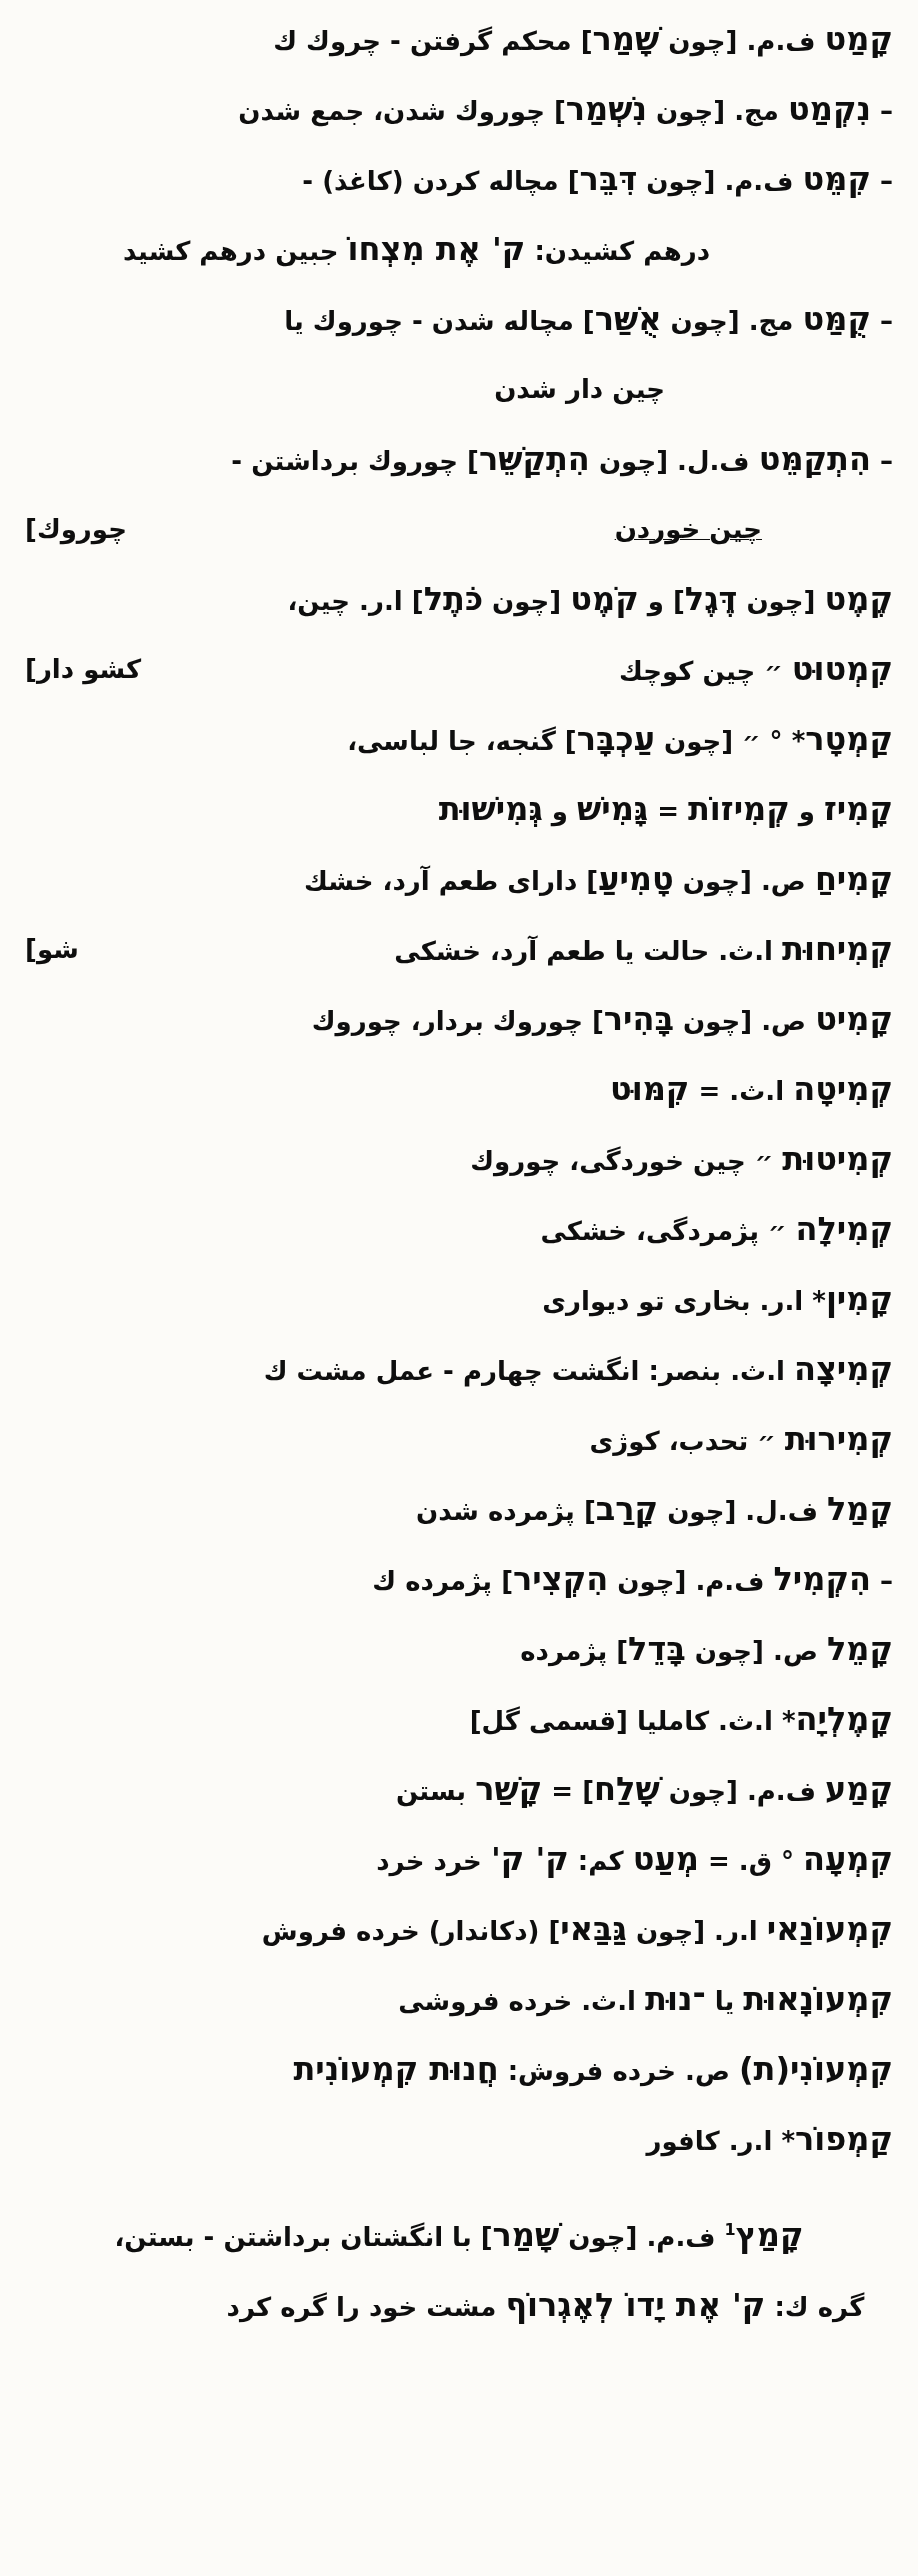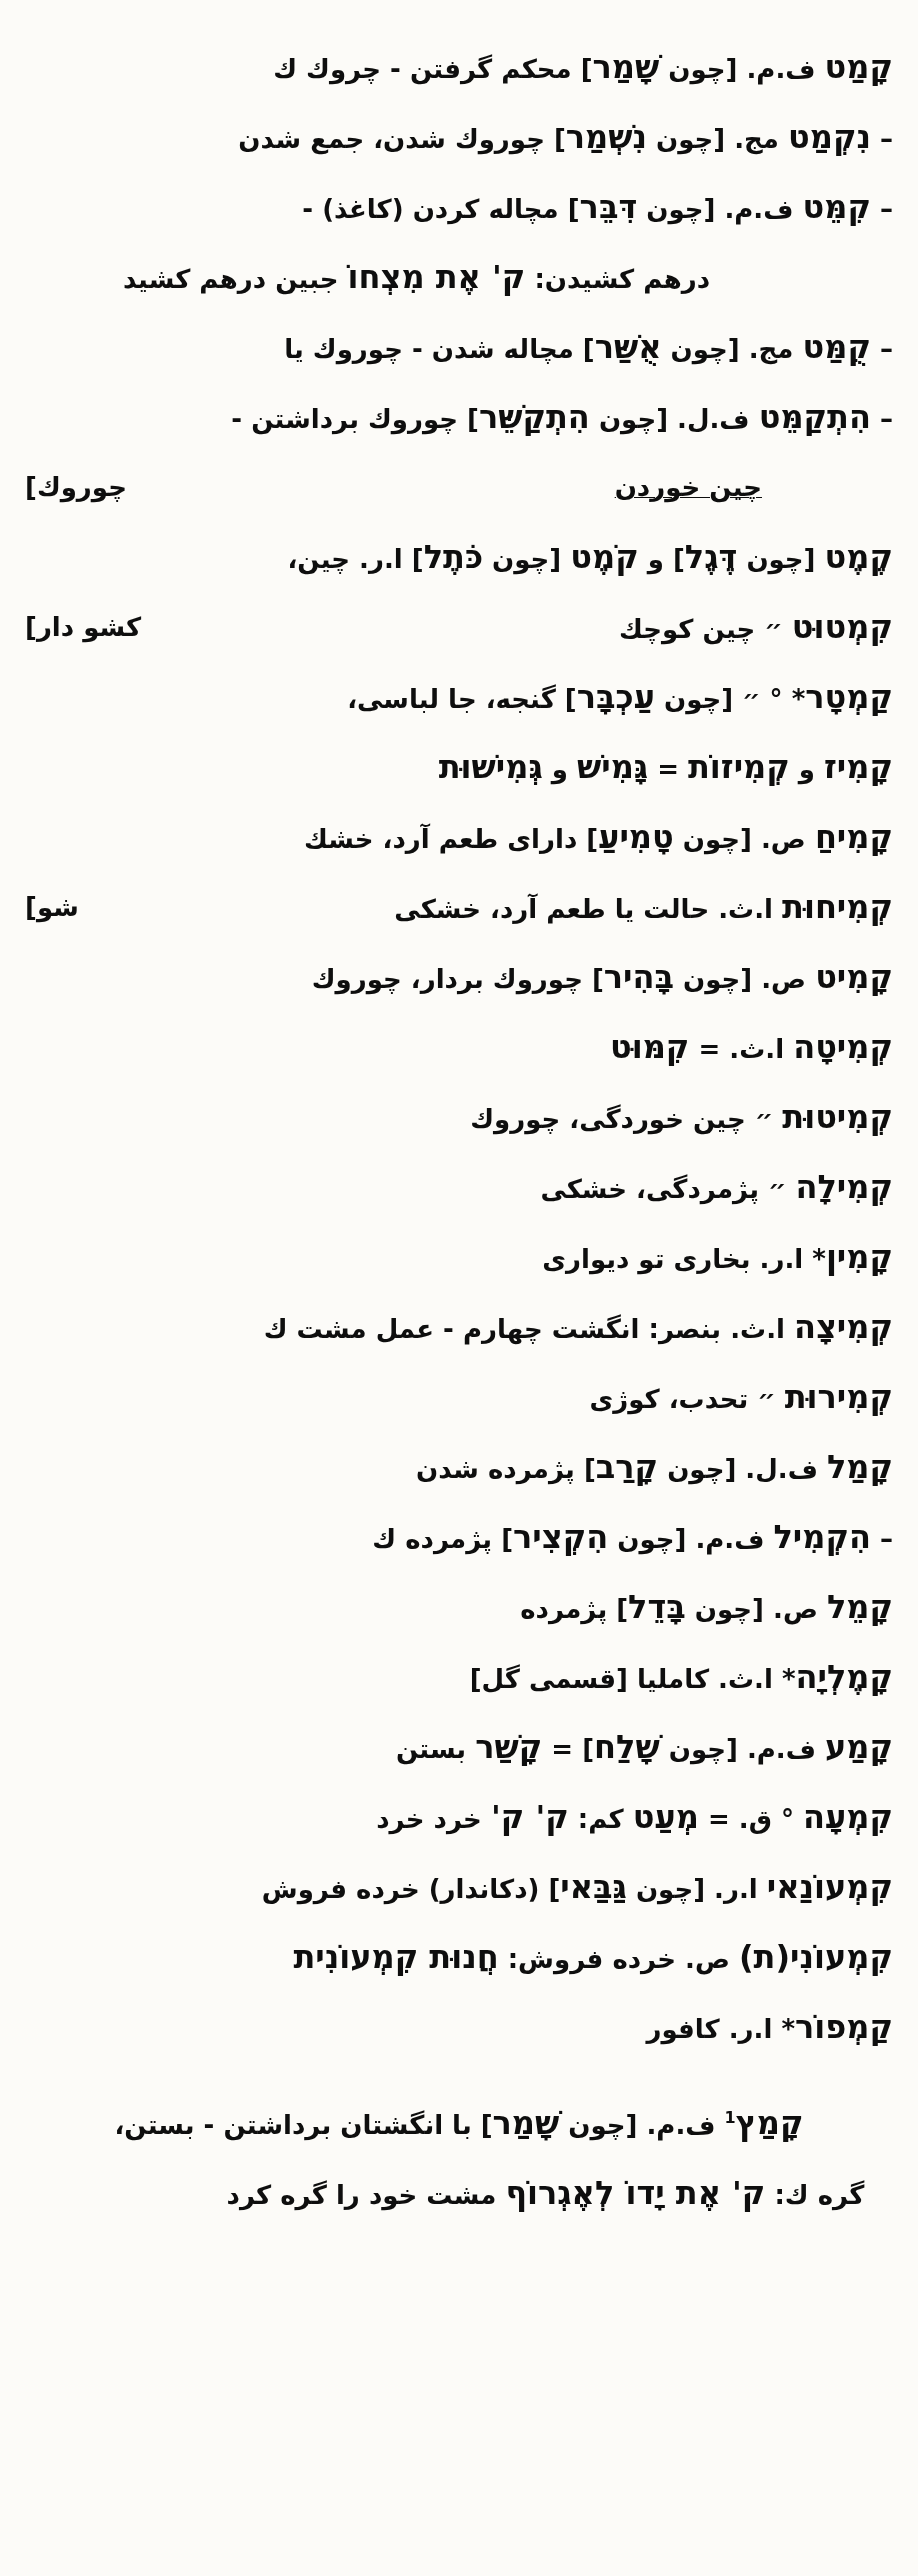--- a/index.html
+++ b/index.html
@@ -4,21 +4,21 @@
 <style>
   html, body { margin: 0; padding: 0; }
   body {
     width: 918px; height: 2576px;
     background: #fcfbf8;
     font-family: "DejaVu Sans", sans-serif;
   }
   .page {
     box-sizing: border-box;
     width: 918px; height: 2576px;
-    padding: 32px 25px 0 25px;
+    padding: 4px 25px 0 25px;
     direction: rtl;
     color: #0e0e0e;
     overflow: hidden;
   }
   .line {
     height: 70px;
     line-height: 70px;
     white-space: nowrap;
     text-align: right;
   }
@@ -50,20 +50,21 @@
 </head>
 <body style="background: rgb(252, 251, 248);">
 
 <div class="page" style="color: rgb(14, 14, 14);">
   <main>
       <div class="line"><span class="seg-he">קָמַט</span><span class="seg-fa"> ف.م. [چون </span><span class="seg-he">שָׁמַר</span><span class="seg-fa">] محكم گرفتن - چروك ك</span></div>
       <div class="line"><span class="seg-fa">– </span><span class="seg-he">נִקְמַט</span><span class="seg-fa"> مج. [چون </span><span class="seg-he">נִשְׁמַר</span><span class="seg-fa">] چوروك شدن، جمع شدن</span></div>
       <div class="line"><span class="seg-fa">– </span><span class="seg-he">קִמֵּט</span><span class="seg-fa"> ف.م. [چون </span><span class="seg-he">דִּבֵּר</span><span class="seg-fa">] مچاله كردن (كاغذ) -</span></div>
       <div class="line" style="padding-right: 183px;"><span class="seg-fa">درهم كشيدن: </span><span class="seg-he">ק' אֶת מִצְחוֹ</span><span class="seg-fa"> جبين درهم كشيد</span></div>
       <div class="line"><span class="seg-fa">– </span><span class="seg-he">קֻמַּט</span><span class="seg-fa"> مج. [چون </span><span class="seg-he">אֻשַּׁר</span><span class="seg-fa">] مچاله شدن - چوروك يا</span></div>
+      <div class="line" style="padding-right: 228px;"><span class="seg-fa">چين دار شدن</span></div>
       <div class="line"><span class="seg-fa">– </span><span class="seg-he">הִתְקַמֵּט</span><span class="seg-fa"> ف.ل. [چون </span><span class="seg-he">הִתְקַשֵּׁר</span><span class="seg-fa">] چوروك برداشتن -</span></div>
       <div class="line" style="padding-right: 131px; text-decoration: underline;"><span class="catch">چوروك]</span><span class="seg-fa">چين خوردن</span></div>
       <div class="line"><span class="seg-he">קֶמֶט</span><span class="seg-fa"> [چون </span><span class="seg-he">דֶּגֶל</span><span class="seg-fa">] و </span><span class="seg-he">קֹמֶט</span><span class="seg-fa"> [چون </span><span class="seg-he">כֹּתֶל</span><span class="seg-fa">] ا.ر. چين،</span></div>
       <div class="line"><span class="catch">كشو دار]</span><span class="seg-he">קִמְטוּט</span><span class="seg-fa"> ״ چين كوچك</span></div>
       <div class="line"><span class="seg-he">קַמְטָר</span><span class="seg-fa">* ° ״ [چون </span><span class="seg-he">עַכְבָּר</span><span class="seg-fa">] گنجه، جا لباسى،</span></div>
       <div class="line"><span class="seg-he">קָמִיז</span><span class="seg-fa"> و </span><span class="seg-he">קְמִיזוֹת</span><span class="seg-fa"> = </span><span class="seg-he">גָּמִישׁ</span><span class="seg-fa"> و </span><span class="seg-he">גְּמִישׁוּת</span></div>
       <div class="line"><span class="seg-he">קָמִיחַ</span><span class="seg-fa"> ص. [چون </span><span class="seg-he">טָמִיעַ</span><span class="seg-fa">] داراى طعم آرد، خشك</span></div>
       <div class="line"><span class="catch">شو]</span><span class="seg-he">קְמִיחוּת</span><span class="seg-fa"> ا.ث. حالت يا طعم آرد، خشكى</span></div>
       <div class="line"><span class="seg-he">קָמִיט</span><span class="seg-fa"> ص. [چون </span><span class="seg-he">בָּהִיר</span><span class="seg-fa">] چوروك بردار، چوروك</span></div>
       <div class="line"><span class="seg-he">קְמִיטָה</span><span class="seg-fa"> ا.ث. = </span><span class="seg-he">קִמּוּט</span></div>
@@ -72,19 +73,20 @@
       <div class="line"><span class="seg-he">קָמִין</span><span class="seg-fa">* ا.ر. بخارى تو ديوارى</span></div>
       <div class="line"><span class="seg-he">קְמִיצָה</span><span class="seg-fa"> ا.ث. بنصر: انگشت چهارم - عمل مشت ك</span></div>
       <div class="line"><span class="seg-he">קְמִירוּת</span><span class="seg-fa"> ״ تحدب، كوژى</span></div>
       <div class="line"><span class="seg-he">קָמַל</span><span class="seg-fa"> ف.ل. [چون </span><span class="seg-he">קָרַב</span><span class="seg-fa">] پژمرده شدن</span></div>
       <div class="line"><span class="seg-fa">– </span><span class="seg-he">הִקְמִיל</span><span class="seg-fa"> ف.م. [چون </span><span class="seg-he">הִקְצִיר</span><span class="seg-fa">] پژمرده ك</span></div>
       <div class="line"><span class="seg-he">קָמֵל</span><span class="seg-fa"> ص. [چون </span><span class="seg-he">בָּדֵל</span><span class="seg-fa">] پژمرده</span></div>
       <div class="line"><span class="seg-he">קָמֶלְיָה</span><span class="seg-fa">* ا.ث. كامليا [قسمى گل]</span></div>
       <div class="line"><span class="seg-he">קָמַע</span><span class="seg-fa"> ف.م. [چون </span><span class="seg-he">שָׁלַח</span><span class="seg-fa">] = </span><span class="seg-he">קָשַׁר</span><span class="seg-fa"> بستن</span></div>
       <div class="line"><span class="seg-he">קִמְעָה</span><span class="seg-fa"> ° ق. = </span><span class="seg-he">מְעַט</span><span class="seg-fa"> كم: </span><span class="seg-he">ק' ק'</span><span class="seg-fa"> خرد خرد</span></div>
       <div class="line"><span class="seg-he">קִמְעוֹנַאי</span><span class="seg-fa"> ا.ر. [چون </span><span class="seg-he">גַּבַּאי</span><span class="seg-fa">] (دكاندار) خرده فروش</span></div>
+      <div class="line"><span class="seg-he">קִמְעוֹנָאוּת</span><span class="seg-fa"> يا </span><span class="seg-he">־נוּת</span><span class="seg-fa"> ا.ث. خرده فروشى</span></div>
       <div class="line"><span class="seg-he">קִמְעוֹנִי(ת)</span><span class="seg-fa"> ص. خرده فروش: </span><span class="seg-he">חֲנוּת קִמְעוֹנִית</span></div>
       <div class="line"><span class="seg-he">קַמְפוֹר</span><span class="seg-fa">* ا.ر. كافور</span></div>
       <div class="line gap-before"><span class="seg-he">קָמַץ</span><span class="seg-sup">1</span><span class="seg-fa"> ف.م. [چون </span><span class="seg-he">שָׁמַר</span><span class="seg-fa">] با انگشتان برداشتن - بستن،</span></div>
       <div class="line" style="padding-right: 28.6px;"><span class="seg-fa">گره ك: </span><span class="seg-he">ק' אֶת יָדוֹ לְאֶגְרוֹף</span><span class="seg-fa"> مشت خود را گره كرد</span></div>
     </main>
 </div>
 
 
 </body></html>

